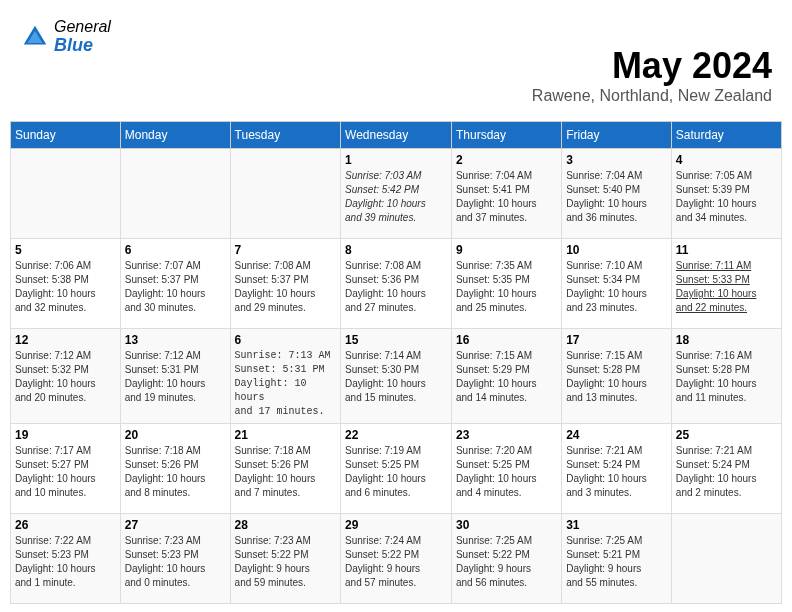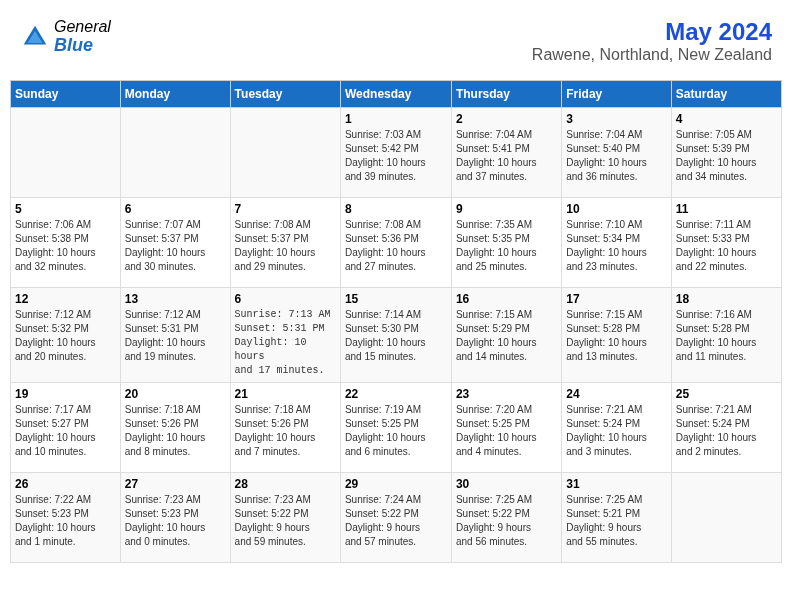--- a/index.html
+++ b/index.html
@@ -34,42 +34,43 @@
     }
     .logo-icon {
       width: 30px;
       height: 30px;
       margin-right: 4px;
     }
     .title-section {
       text-align: right;
     }
     .main-title {
-      font-size: 24px;
+      font-size: 36px;
       font-weight: bold;
-      color: #1d4ed8;
+      color: #000000;
+      margin-top: 27px;
     }
     .subtitle {
       font-size: 16px;
       color: #555;
     }
     table {
       width: 100%;
       border-collapse: collapse;
       font-size: 11px;
     }
     thead tr {
       background-color: #1a6fc4;
       color: white;
     }
     thead th {
       padding: 6px 4px;
       text-align: left;
       font-size: 12px;
-      font-weight: bold;
+      font-weight: normal;
       border: 1px solid #ccc;
     }
     tbody tr {
       vertical-align: top;
     }
     tbody td {
       border: 1px solid #ddd;
       padding: 4px;
       height: 90px;
       width: 113px;
@@ -126,21 +127,21 @@
         <th>Saturday</th>
       </tr>
   </thead>
   <tbody id="calendar-body">
   <tr>
         <td class="empty-cell"></td>
         <td class="empty-cell"></td>
         <td class="empty-cell"></td>
         <td>
           <div class="day-num">1</div>
-          <div class="day-info" style="white-space: pre-line;">Sunrise: 7:03 AM
+          <div class="day-info" style="white-space: pre-line; font-style: italic;">Sunrise: 7:03 AM
 Sunset: 5:42 PM
 Daylight: 10 hours
 and 39 minutes.</div>
         </td>
         <td>
           <div class="day-num">2</div>
           <div class="day-info" style="white-space: pre-line;">Sunrise: 7:04 AM
 Sunset: 5:41 PM
 Daylight: 10 hours
 and 37 minutes.</div>
@@ -198,21 +199,21 @@
         </td>
         <td>
           <div class="day-num">10</div>
           <div class="day-info" style="white-space: pre-line;">Sunrise: 7:10 AM
 Sunset: 5:34 PM
 Daylight: 10 hours
 and 23 minutes.</div>
         </td>
         <td>
           <div class="day-num">11</div>
-          <div class="day-info" style="white-space: pre-line;">Sunrise: 7:11 AM
+          <div class="day-info" style="white-space: pre-line; text-decoration: underline;">Sunrise: 7:11 AM
 Sunset: 5:33 PM
 Daylight: 10 hours
 and 22 minutes.</div>
         </td>
       </tr>
       <tr>
         <td>
           <div class="day-num">12</div>
           <div class="day-info" style="white-space: pre-line;">Sunrise: 7:12 AM
 Sunset: 5:32 PM

